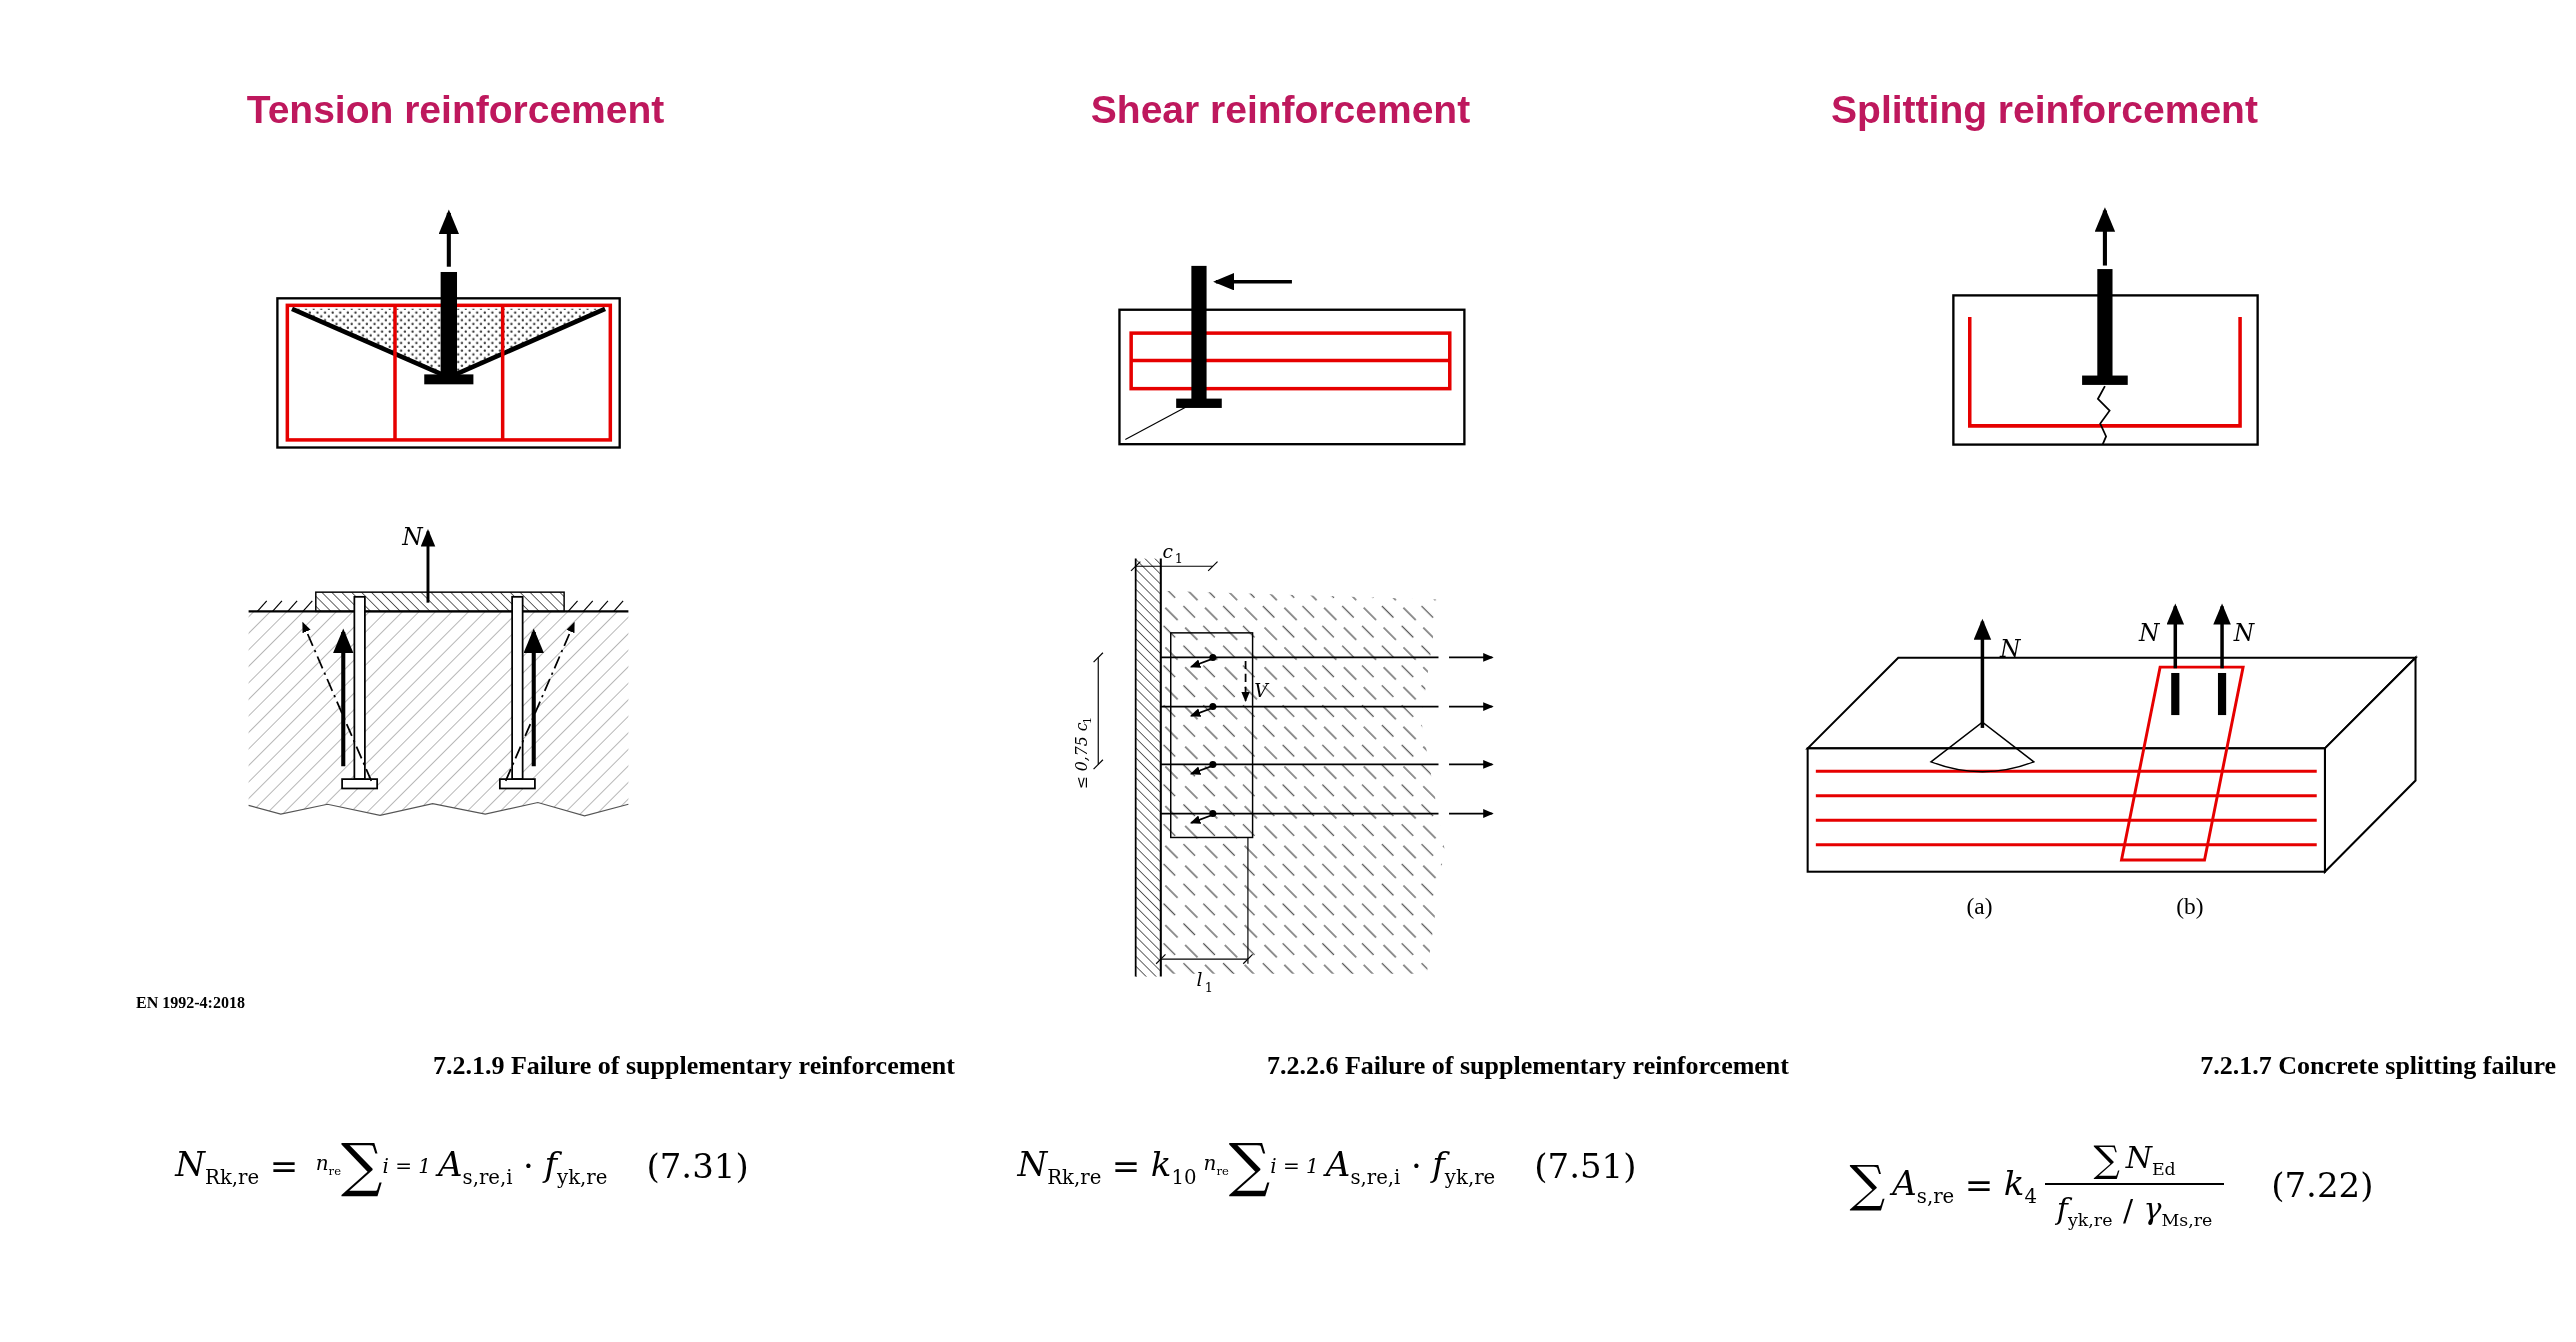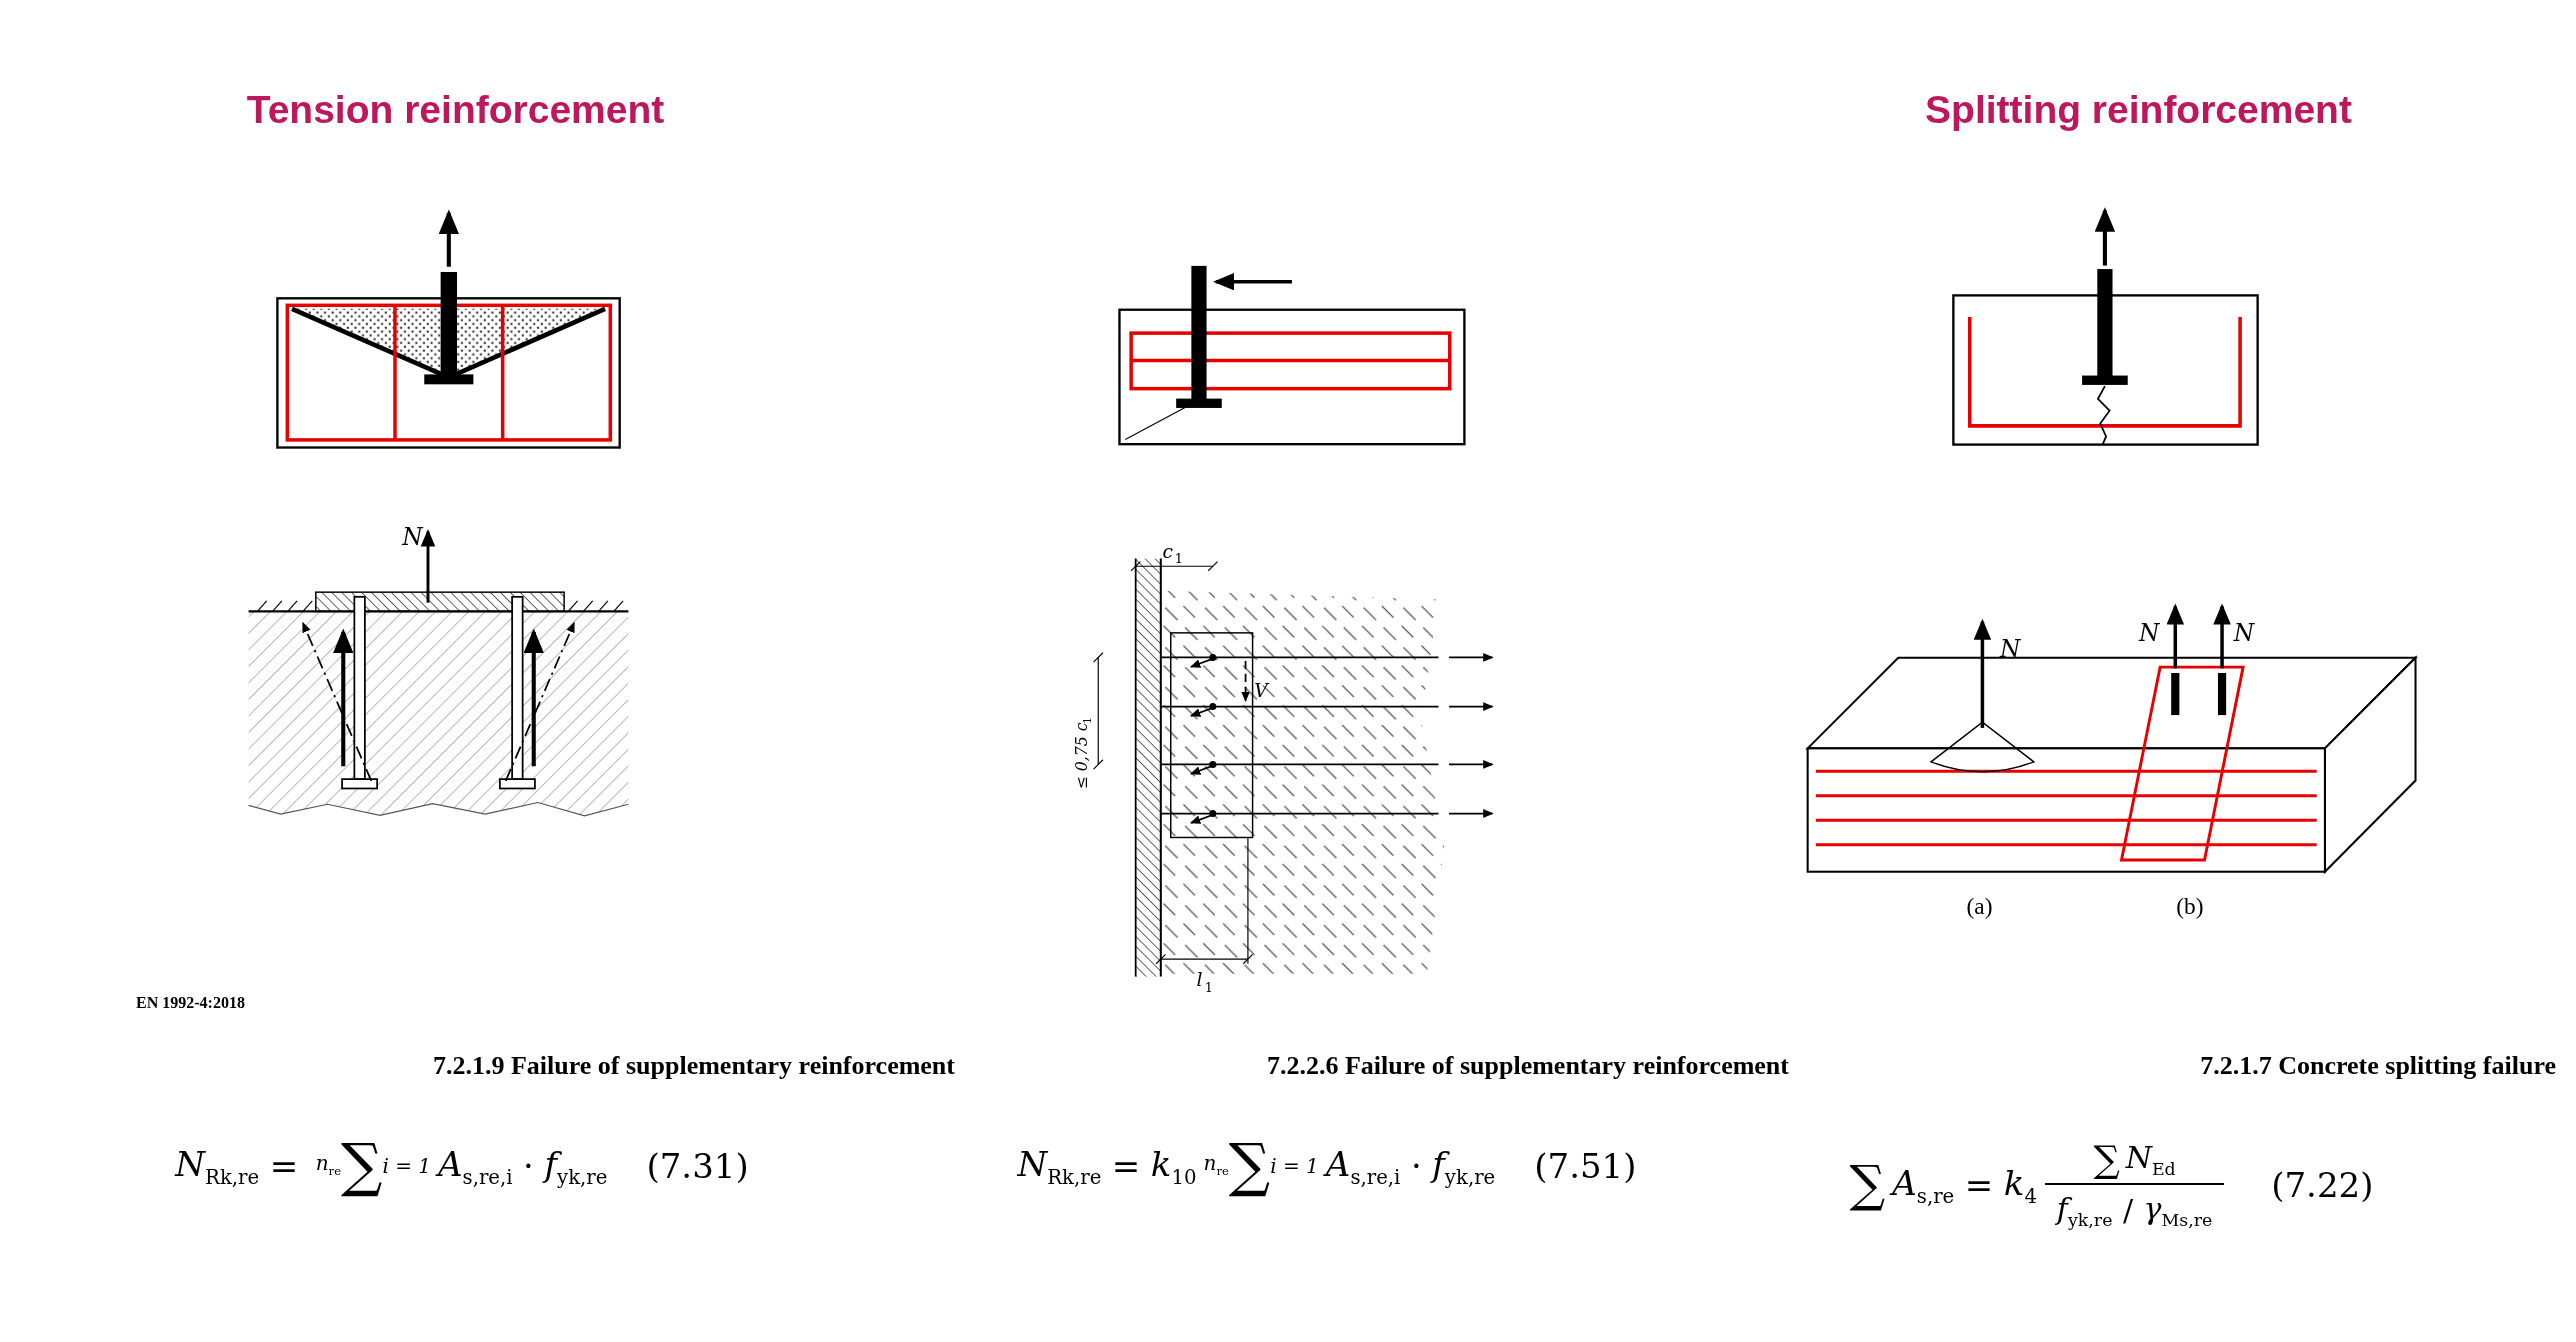--- a/index.html
+++ b/index.html
@@ -73,21 +73,22 @@
         <line x1="20" y1="34" x2="48" y2="34" stroke="#555" stroke-width="2.2"></line>
       </pattern>
       <pattern id="dots" width="13" height="13" patternUnits="userSpaceOnUse">
         <circle cx="3" cy="3" r="2" fill="#333"></circle>
         <circle cx="9.5" cy="9.5" r="2" fill="#333"></circle>
       </pattern>
     </defs>
   </svg>
 
   <div class="col-title" style="left:175px; width:561px;">Tension reinforcement</div>
-  <div class="col-title" style="left:1846px; width:585px;">Splitting reinforcement</div>
+  <div class="col-title" style="left:994px; width:573px;">Shear reinforcement</div>
+  <div class="col-title" style="left:1752px; width:585px;">Splitting reinforcement</div>
 
   <svg class="diagram" style="left:251px; top:193px;" width="398" height="275" viewBox="0 0 680 470">
     <rect x="45" y="180" width="585" height="255" class="ink" stroke-width="4"></rect>
     <polygon points="70,198 605,198 338,315" fill="url(#dots)" stroke="none"></polygon>
     <line x1="70" y1="198" x2="338" y2="315" class="ink" stroke-width="8"></line>
     <line x1="605" y1="198" x2="338" y2="315" class="ink" stroke-width="8"></line>
     <rect x="62" y="192" width="552" height="230" class="red" stroke-width="6"></rect>
     <line x1="246" y1="192" x2="246" y2="422" class="red" stroke-width="6"></line>
     <line x1="430" y1="192" x2="430" y2="422" class="red" stroke-width="6"></line>
     <rect x="324" y="135" width="28" height="180" class="fill-ink"></rect>

